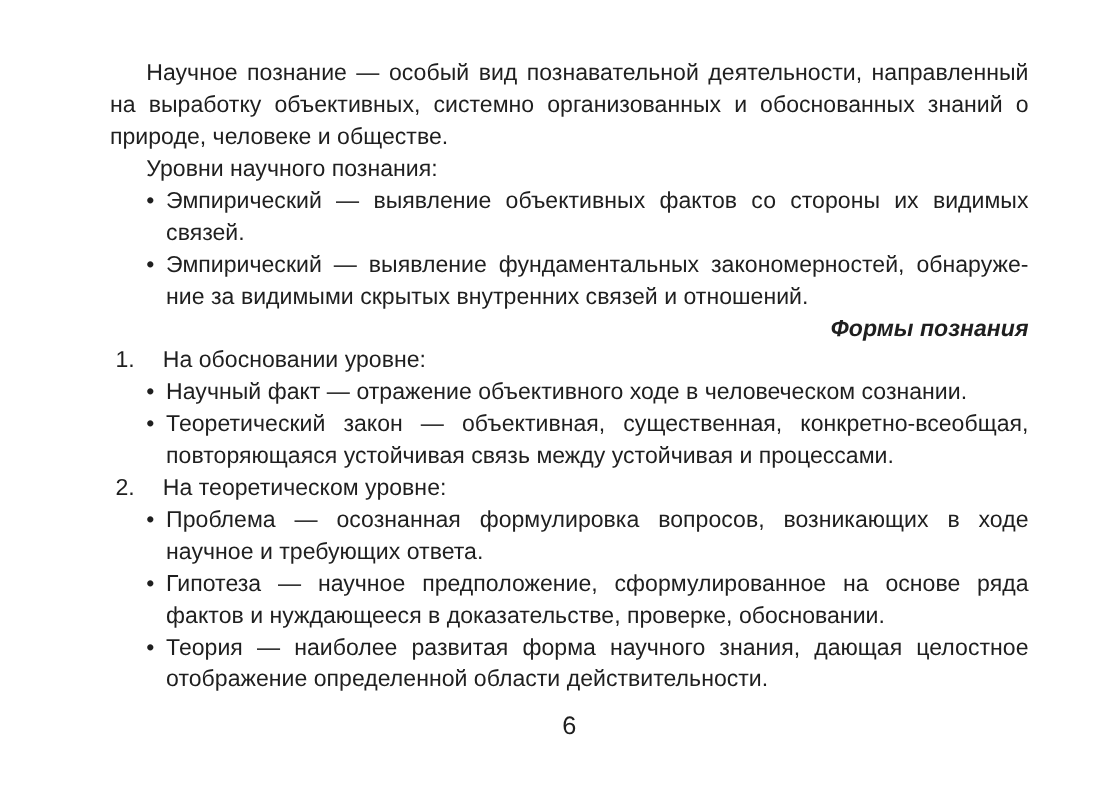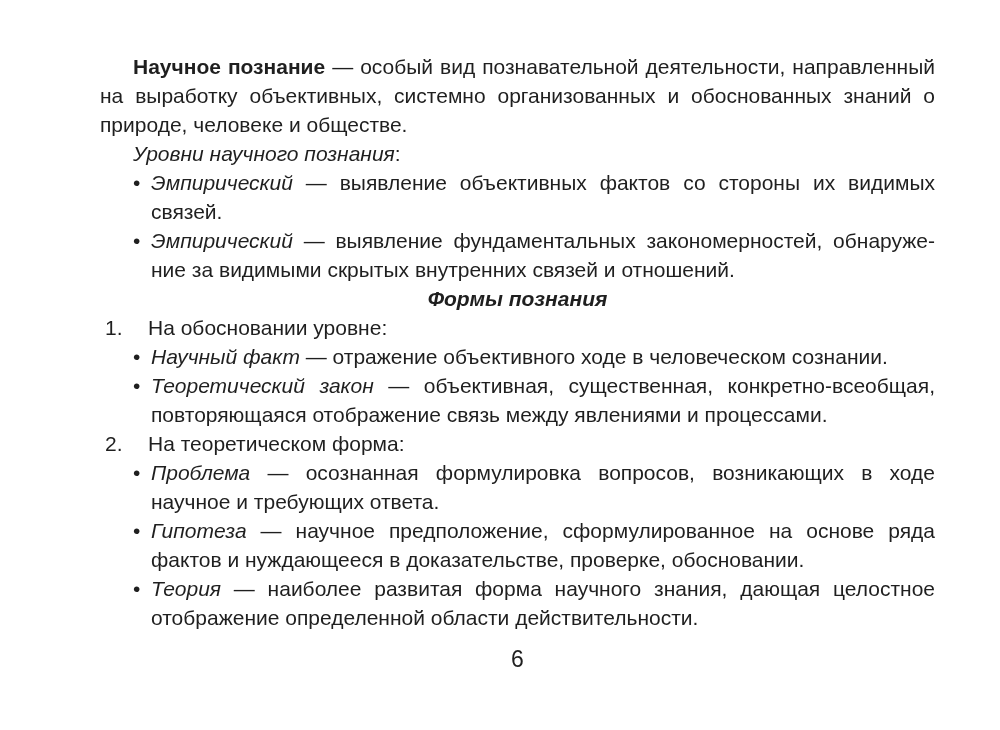--- a/index.html
+++ b/index.html
@@ -21,24 +21,24 @@
     top: 52px;
     width: 835px;
     font-size: 21px;
     line-height: 29px;
     text-align: justify;
     hyphens: manual;
     -webkit-hyphens: manual;
   }
   .content p { margin: 0; }
   .indent { text-indent: 33px; }
-  .bold { font-weight: bold; }
-  .italic { font-style: italic; }
+  .bold { font-weight: normal; }
+  .italic { }
   .center-heading {
-    text-align: center;
+    text-align: right;
     font-weight: bold;
     font-style: italic;
   }
   .bullet-item {
     position: relative;
     padding-left: 51px;
     margin: 0;
   }
   .bullet {
     position: absolute;
@@ -78,23 +78,23 @@
   <p class="bullet-item"><span class="bullet">•</span><span class="italic">Эмпирический</span><span> — выявление объективных фактов со стороны их видимых связей.</span></p>
 
   <p class="bullet-item"><span class="bullet">•</span><span class="italic">Эмпирический</span><span> — выявление фундаментальных закономерностей, обнаруже­ние за видимыми скрытых внутренних связей и отношений.</span></p>
 
   <p class="center-heading">Формы познания</p>
 
   <p class="numbered-label"><span class="num">1.</span><span>На обосновании уровне:</span></p>
 
   <p class="bullet-item"><span class="bullet">•</span><span class="italic">Научный факт</span><span> — отражение объективного ходе в человеческом сознании.</span></p>
 
-  <p class="bullet-item"><span class="bullet">•</span><span class="italic">Теоретический закон</span><span> — объективная, существенная, конкретно-всеобщая, повторяющаяся отображение связь между явлениями и процессами.</span></p>
+  <p class="bullet-item"><span class="bullet">•</span><span class="italic">Теоретический закон</span><span> — объективная, существенная, конкретно-всеобщая, повторяющаяся устойчивая связь между устойчивая и процессами.</span></p>
 
-  <p class="numbered-label"><span class="num">2.</span><span>На теоретическом форма:</span></p>
+  <p class="numbered-label"><span class="num">2.</span><span>На теоретическом уровне:</span></p>
 
   <p class="bullet-item"><span class="bullet">•</span><span class="italic">Проблема</span><span> — осознанная формулировка вопросов, возникающих в ходе научное и требующих ответа.</span></p>
 
   <p class="bullet-item"><span class="bullet">•</span><span class="italic">Гипотеза</span><span> — научное предположение, сформулированное на основе ряда фактов и нуждающееся в доказательстве, проверке, обосновании.</span></p>
 
   <p class="bullet-item"><span class="bullet">•</span><span class="italic">Теория</span><span> — наиболее развитая форма научного знания, дающая целостное отображение определенной области действительности.</span></p>
 
 </div>
 
 <div class="page-number">6</div>

